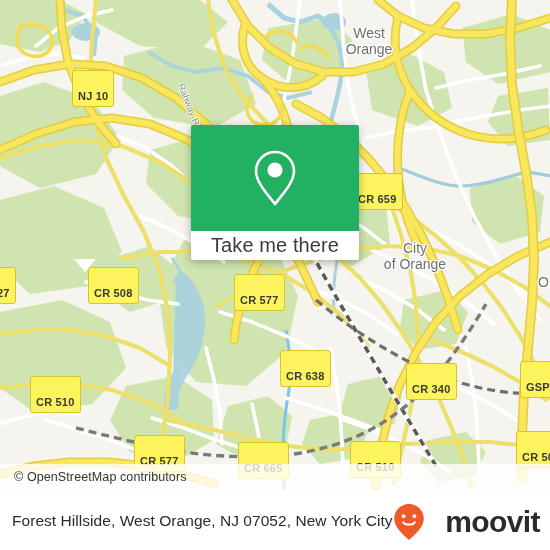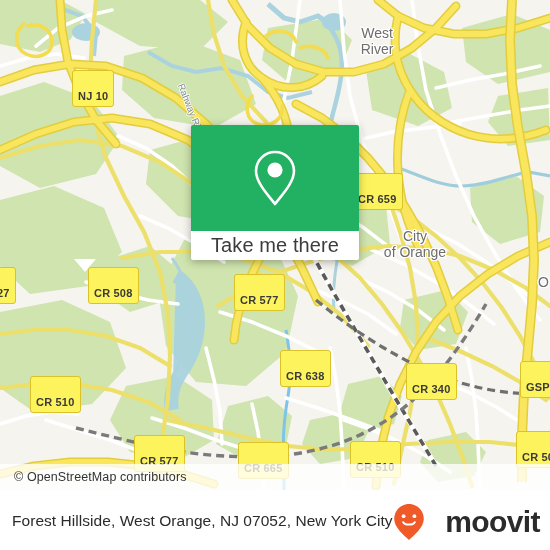--- a/index.html
+++ b/index.html
@@ -250,26 +250,26 @@
       </g>
 
       <g>
         <path d="M512,0 L510,40 L512,84 L518,128 L526,172 L532,216 L534,260 L532,304 L528,348 L524,392 L522,436 L522,482" stroke="#e2cd3e" stroke-width="10" fill="none"></path>
         <path d="M512,0 L510,40 L512,84 L518,128 L526,172 L532,216 L534,260 L532,304 L528,348 L524,392 L522,436 L522,482" stroke="#f9e65c" stroke-width="7" fill="none"></path>
       </g>
     </svg>
 
     <div class="water-label" style="left:186px;top:82px;transform:rotate(68deg);">Rahway River</div>
 
-    <div class="place dark" style="left:338px;top:25px;width:62px;margin-left:8px;">
+    <div class="place dark" style="left:338px;top:25px;width:62px;">
       <div>West</div>
-      <div>River</div>
-    </div>
-
-    <div class="place dark" style="left:382px;top:228px;width:66px;text-align:center;">
+      <div>Orange</div>
+    </div>
+
+    <div class="place dark" style="left:382px;top:240px;width:66px;text-align:center;">
       <div>City</div>
       <div>of Orange</div>
     </div>
 
     <div class="place dark" style="left:538px;top:274px;width:30px;text-align:left;">
       <div>O</div>
     </div>
 
     <div class="shield" style="left:72px;top:70px;">NJ 10</div>
     <div class="shield" style="left:352px;top:173px;">CR 659</div>

